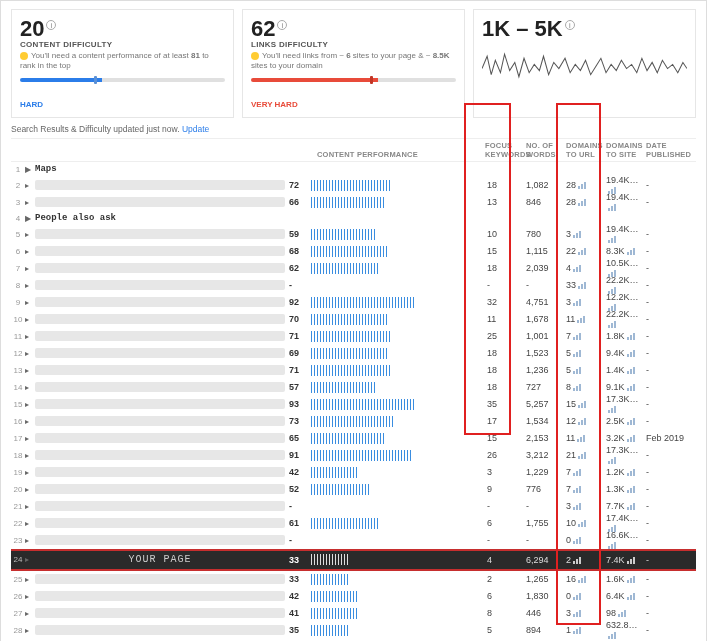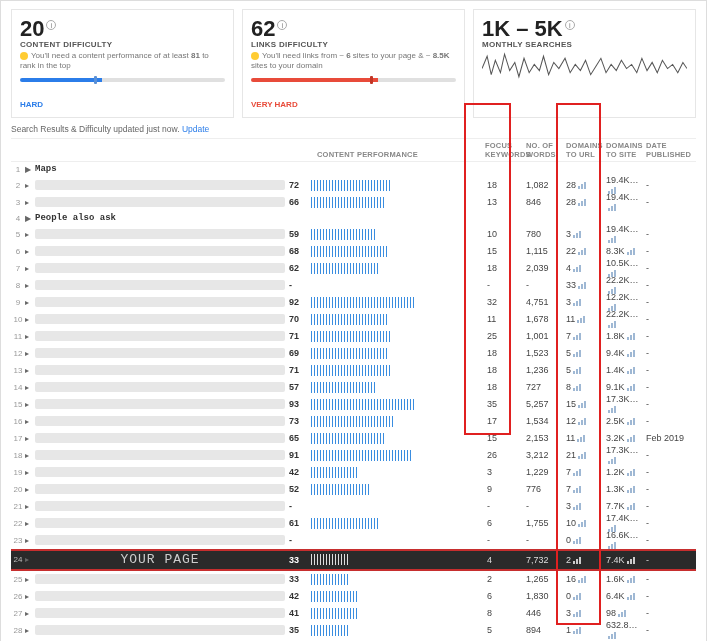--- a/index.html
+++ b/index.html
@@ -145,21 +145,21 @@
   .row .dp { width:50px; color:#444;}
   .row.dark {
     background:#2a2a2a;
     color:#eee;
     height:18px;
     border-top:2px solid #c62e2e;
     border-bottom:2px solid #c62e2e;
     box-sizing:content-box;
   }
   .row.dark .num{color:#bbb;}
-  .row.dark .name{background:none;color:#ccc;text-align:center;font-size:13px;letter-spacing:1px;height:auto;}
+  .row.dark .name{background:none;color:#ccc;text-align:center;font-size:10px;letter-spacing:1px;height:auto;}
   .row.dark .cp{color:#fff;}
   .row.dark .bar .fill{
     background: repeating-linear-gradient(90deg,#ddd 0 1.5px, transparent 1.5px 3px);
   }
   .row.dark .fk,.row.dark .nw,.row.dark .du,.row.dark .ds,.row.dark .dp{color:#ddd;}
   .row.dark .du .ic, .row.dark .ds .ic{
     background:
       linear-gradient(#ccc,#ccc) 0 4px/2px 3px no-repeat,
       linear-gradient(#ccc,#ccc) 3px 2px/2px 5px no-repeat,
       linear-gradient(#ccc,#ccc) 6px 0/2px 7px no-repeat;
@@ -196,21 +196,20 @@
       <div class="bignum"><span>62</span><span class="info">i</span></div>
       <div class="card-sub">LINKS DIFFICULTY</div>
       <div class="card-desc">
         <span class="idea"></span><span>You'll need links from ~ </span><b>6</b><span> sites to your page &amp; ~ </span><b>8.5K</b><span> sites to your domain</span>
       </div>
       <div class="meter red"></div>
       <div class="mlabel red">VERY HARD</div>
     </div>
     <div class="card" style="min-height:78px;">
       <div class="bignum"><span>1K – 5K</span><span class="info">i</span></div>
-      <div class="card-sub">MONTHLY SEARCHES</div>
       <svg class="spark" viewBox="0 0 200 40" preserveAspectRatio="none">
         <polyline fill="none" stroke="#555" stroke-width="1" points="0,22 5,10 9,28 13,14 18,26 22,8 27,24 32,16 36,30 41,12 46,26 51,18 56,24 60,10 65,28 70,16 75,22 81,12 86,26 91,18 96,24 101,14 106,28 111,20 116,12 121,26 126,18 131,24 136,14 141,22 146,18 151,26 156,12 161,24 166,16 171,26 176,14 181,22 186,18 191,26 196,16 200,22"></polyline>
       </svg>
     </div>
   </div>
 
   <div class="updaterow">
     <span>Search Results &amp; Difficulty updated just now.</span>
     <a>Update</a>
   </div>
@@ -555,21 +554,21 @@
       <div class="row dark">
         <div class="num">24</div>
         <div class="caret">▸</div>
         <div class="name">YOUR PAGE</div>
         <div class="cp">33</div>
         <div class="bar">
           <div class="fill" style="width:33%"></div>
         </div>
         <div style="flex:1"></div>
         <div class="fk">4</div>
-        <div class="nw">7,732</div>
+        <div class="nw">6,294</div>
         <div class="du">2<span class="ic"></span></div>
         <div class="ds">7.4K<span class="ic"></span></div>
         <div class="dp">-</div>
       </div>
       <div class="row">
         <div class="num">25</div>
         <div class="caret">▸</div>
         <div class="name"></div>
         <div class="cp">33</div>
         <div class="bar">

